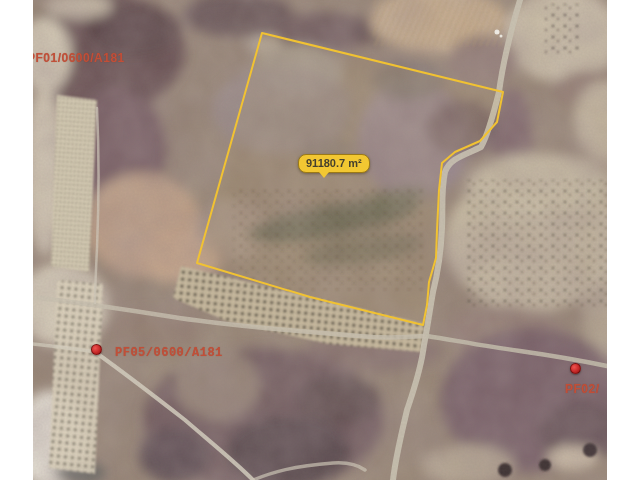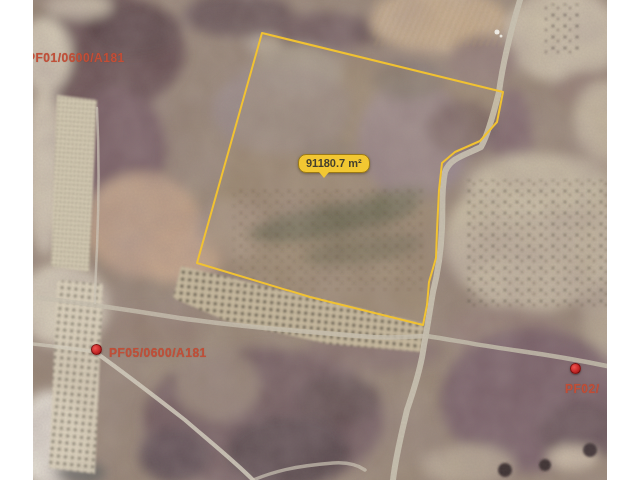--- a/index.html
+++ b/index.html
@@ -6,21 +6,21 @@
             font-family:"Liberation Sans",sans-serif;}
   .frame{position:relative;width:640px;height:480px;background:#ffffff;}
   .map{position:absolute;left:33px;top:0;width:574px;height:480px;overflow:hidden;
        background:#93816f;cursor:grab;}
   .map svg{position:absolute;left:0;top:0;display:block;}
 
   .parcel-label{position:absolute;font-size:12px;font-weight:bold;letter-spacing:.5px;
       color:#c14f38;white-space:nowrap;line-height:12px;
       text-shadow:0 0 1px rgba(140,40,20,.45);z-index:6;}
   .lbl-pf01{left:-6px;top:52px;}
-  .lbl-pf05{left:76px;top:347px;}
+  .lbl-pf05{left:82px;top:347px;font-family:Liberation Mono, monospace;}
   .lbl-pf02{left:532px;top:383px;}
 
   .marker{position:absolute;width:9px;height:9px;border-radius:50%;z-index:5;
       background:radial-gradient(circle at 35% 35%, #ef5350 0%, #c62828 55%, #8e1410 100%);
       border:1px solid rgba(70,0,0,.55);box-shadow:0 1px 2px rgba(0,0,0,.4);}
   .mk-pf05{left:58px;top:344px;}
   .mk-pf02{left:537px;top:363px;}
 
   .area-label{position:absolute;left:265px;top:154px;z-index:7;
       background:#f2c732;border:1px solid #9c7a16;border-radius:8px;

